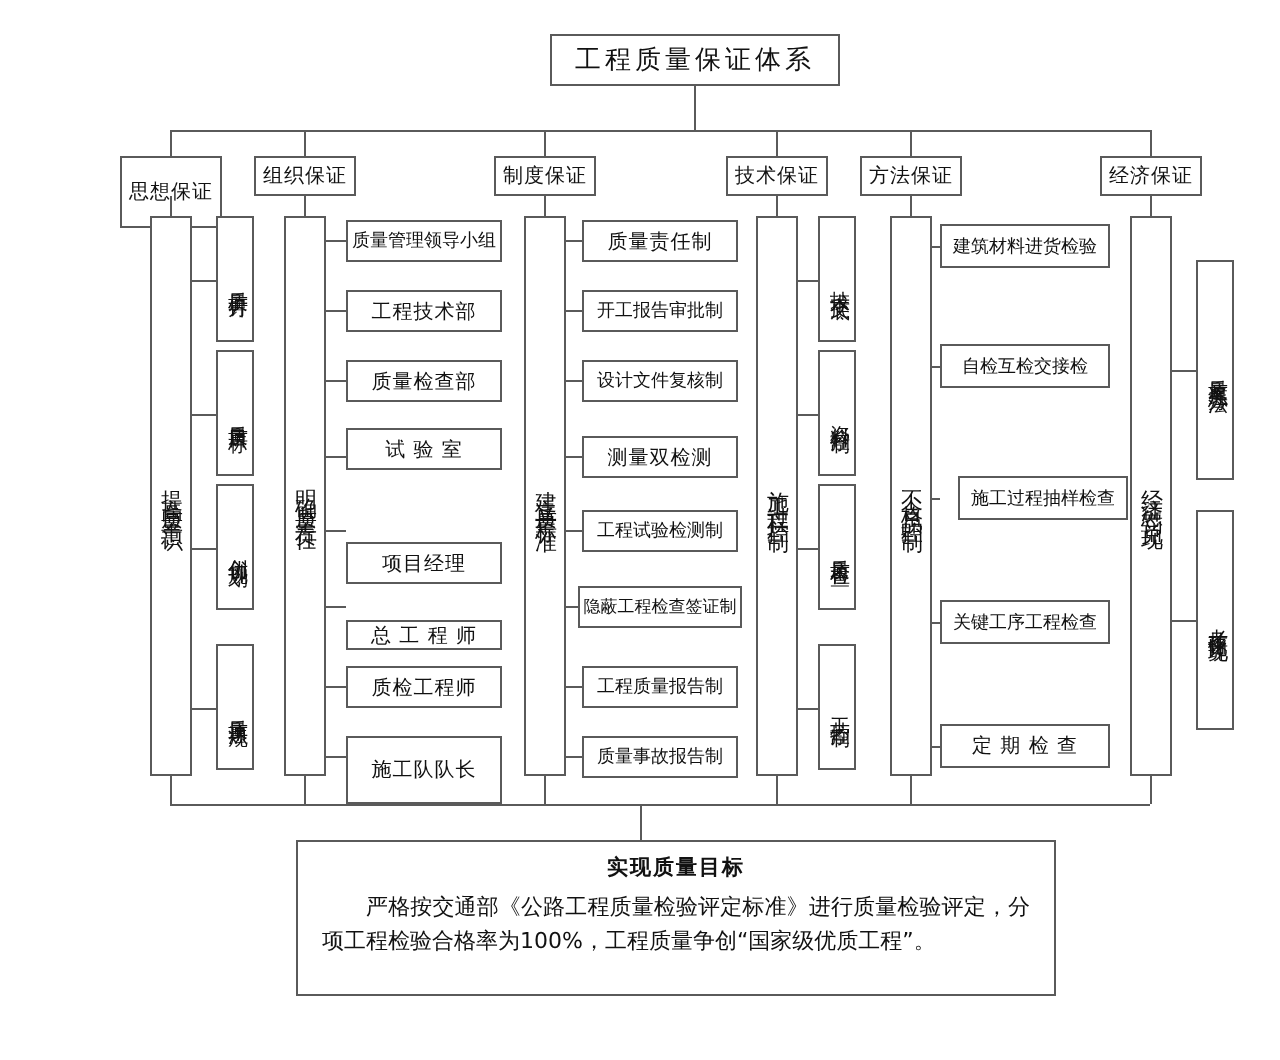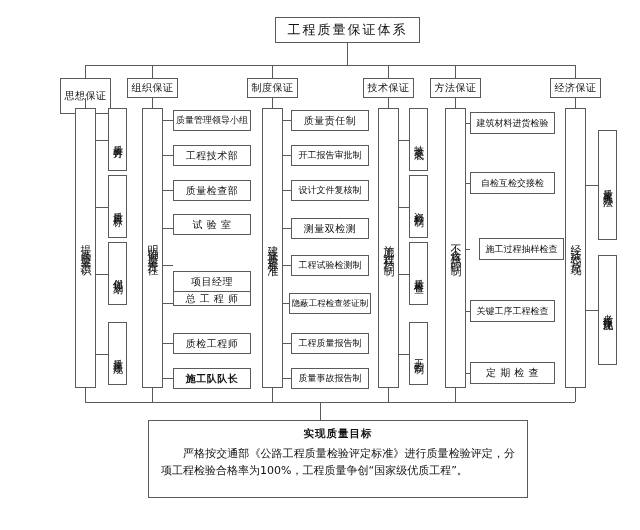--- a/index.html
+++ b/index.html
@@ -70,23 +70,23 @@
   <div class="ln lnh" style="left:96px;top:274px;width:12px;height:1px;"></div>
   <div class="ln lnh" style="left:96px;top:354px;width:12px;height:1px;"></div>
 
   <div class="box vbox" style="left:142px;top:108px;width:21px;height:280px;">明确质量责任</div>
 
   <div class="box item-sm" style="left:173px;top:110px;width:78px;height:21px;">质量管理领导小组</div>
   <div class="box item" style="left:173px;top:145px;width:78px;height:21px;">工程技术部</div>
   <div class="box item" style="left:173px;top:180px;width:78px;height:21px;">质量检查部</div>
   <div class="box item" style="left:173px;top:214px;width:78px;height:21px;">试 验 室</div>
   <div class="box item" style="left:173px;top:255px;width:78px;height:21px;margin-top:16px;">项目经理</div>
-  <div class="box item" style="left:173px;top:291px;width:78px;height:15px;">总 工 程 师</div>
+  <div class="box item" style="left:173px;top:310px;width:78px;height:15px;">总 工 程 师</div>
   <div class="box item" style="left:173px;top:333px;width:78px;height:21px;">质检工程师</div>
-  <div class="box item" style="left:173px;top:368px;width:78px;height:21px;font-weight:bold;">施工队队长</div>
+  <div class="box item" style="left:173px;top:368px;width:78px;height:34px;">施工队队长</div>
 
   <div class="ln lnh" style="left:163px;top:120px;width:10px;height:1px;"></div>
   <div class="ln lnh" style="left:163px;top:155px;width:10px;height:1px;"></div>
   <div class="ln lnh" style="left:163px;top:190px;width:10px;height:1px;"></div>
   <div class="ln lnh" style="left:163px;top:228px;width:10px;height:1px;"></div>
   <div class="ln lnh" style="left:163px;top:265px;width:10px;height:1px;"></div>
   <div class="ln lnh" style="left:163px;top:303px;width:10px;height:1px;"></div>
   <div class="ln lnh" style="left:163px;top:343px;width:10px;height:1px;"></div>
   <div class="ln lnh" style="left:163px;top:378px;width:10px;height:1px;"></div>
 

